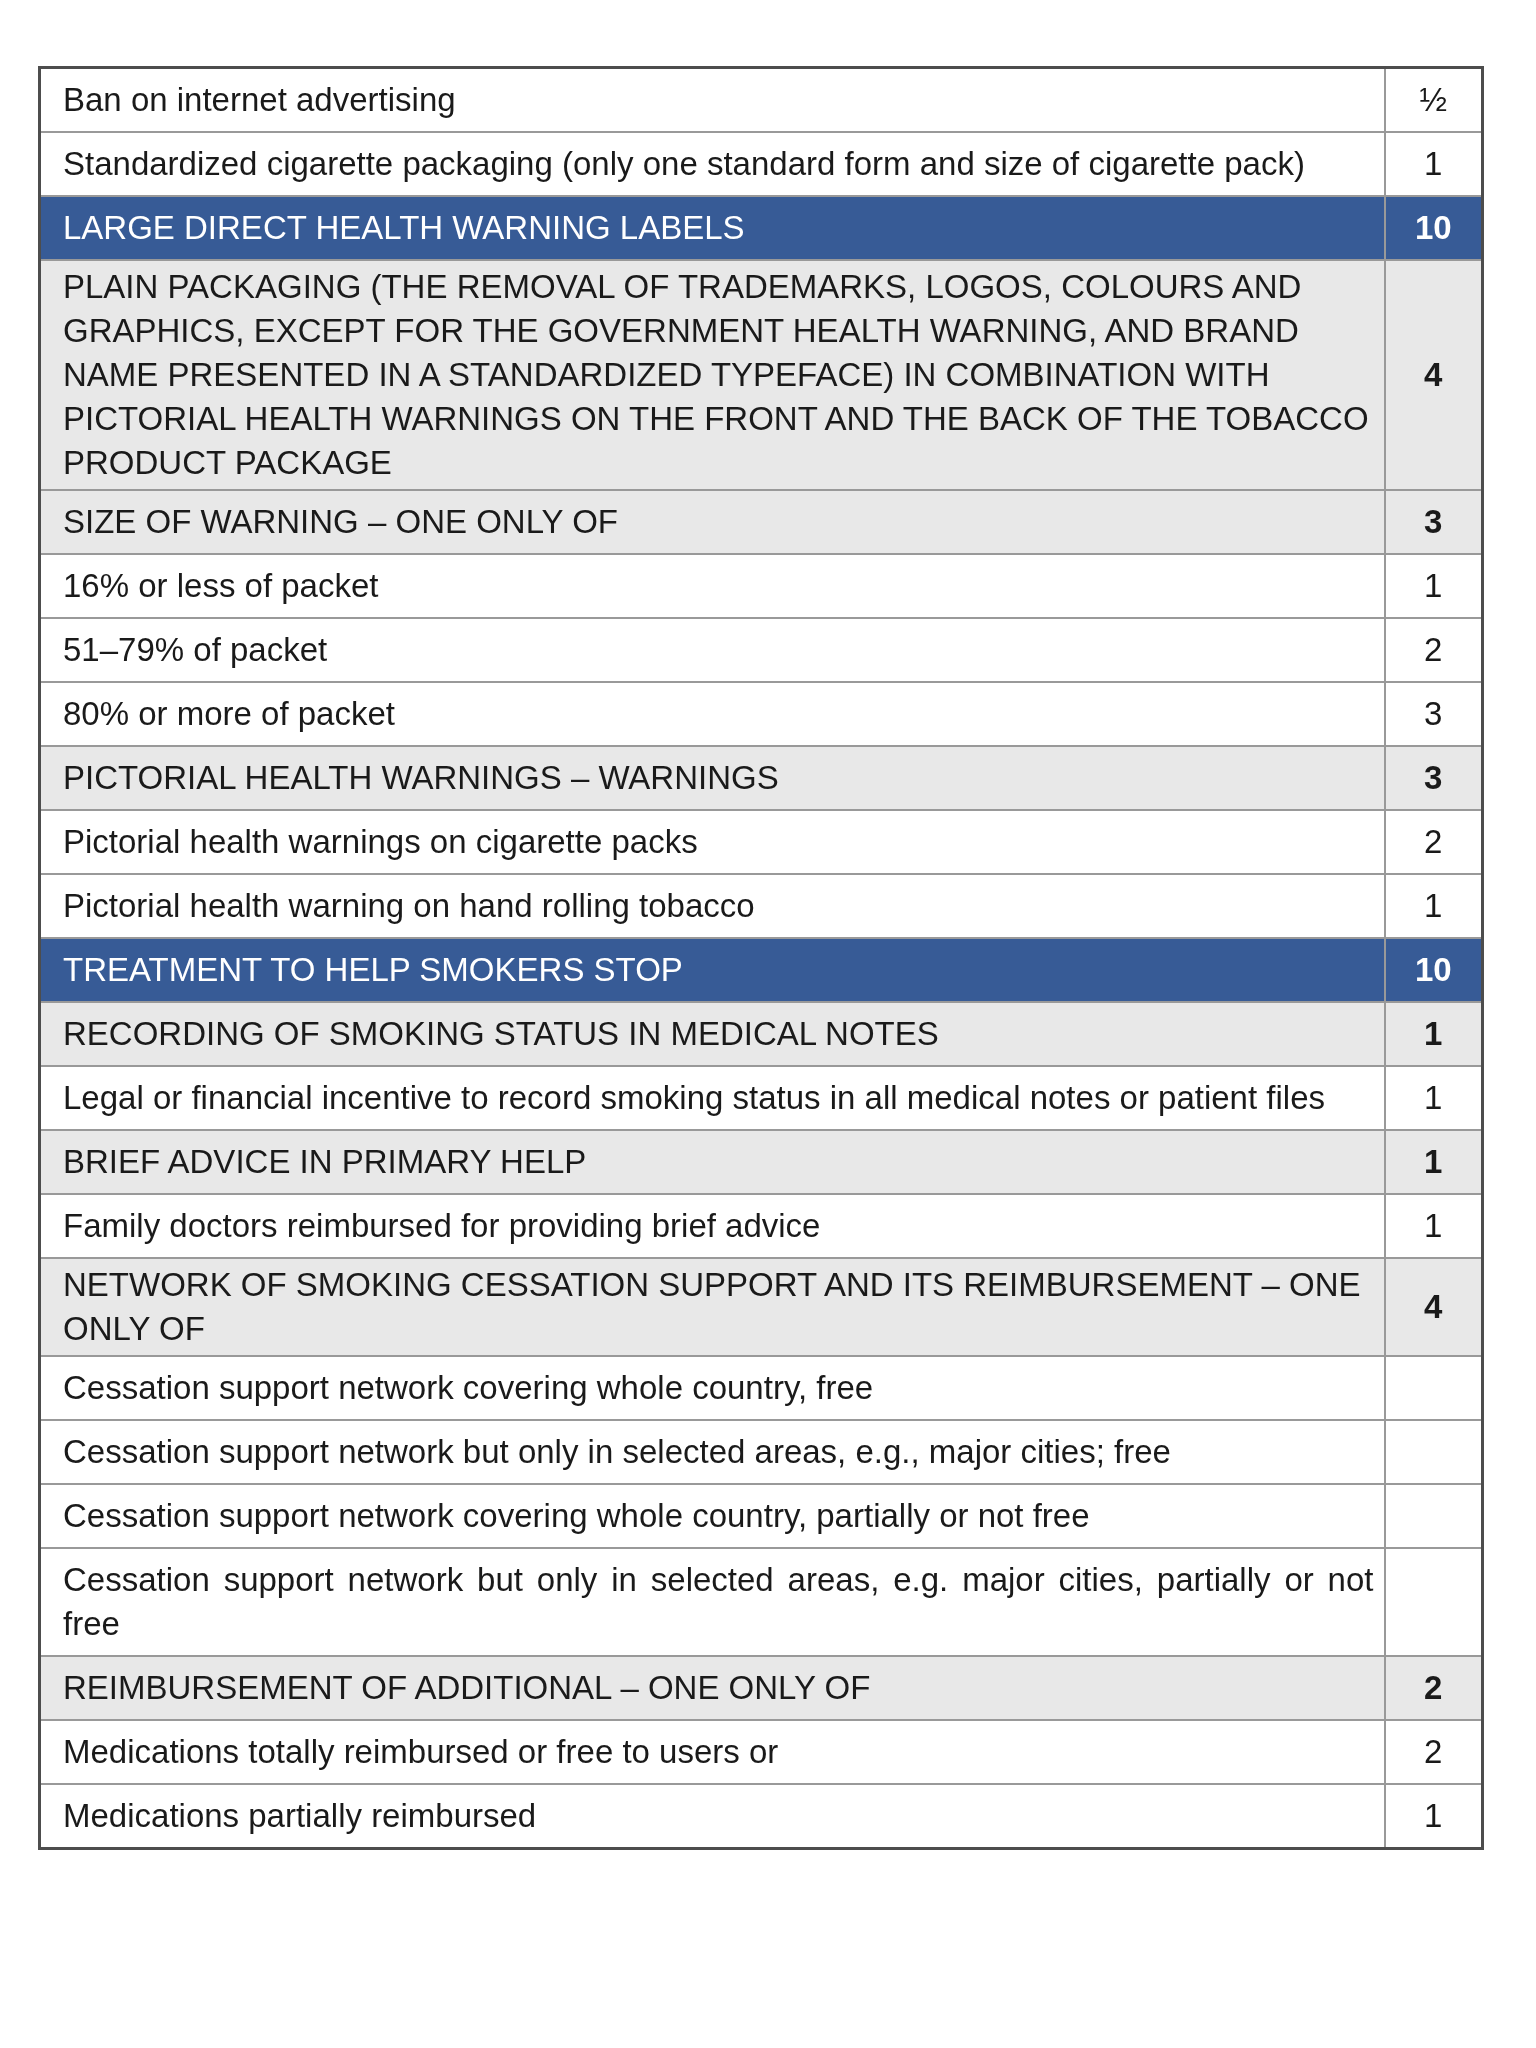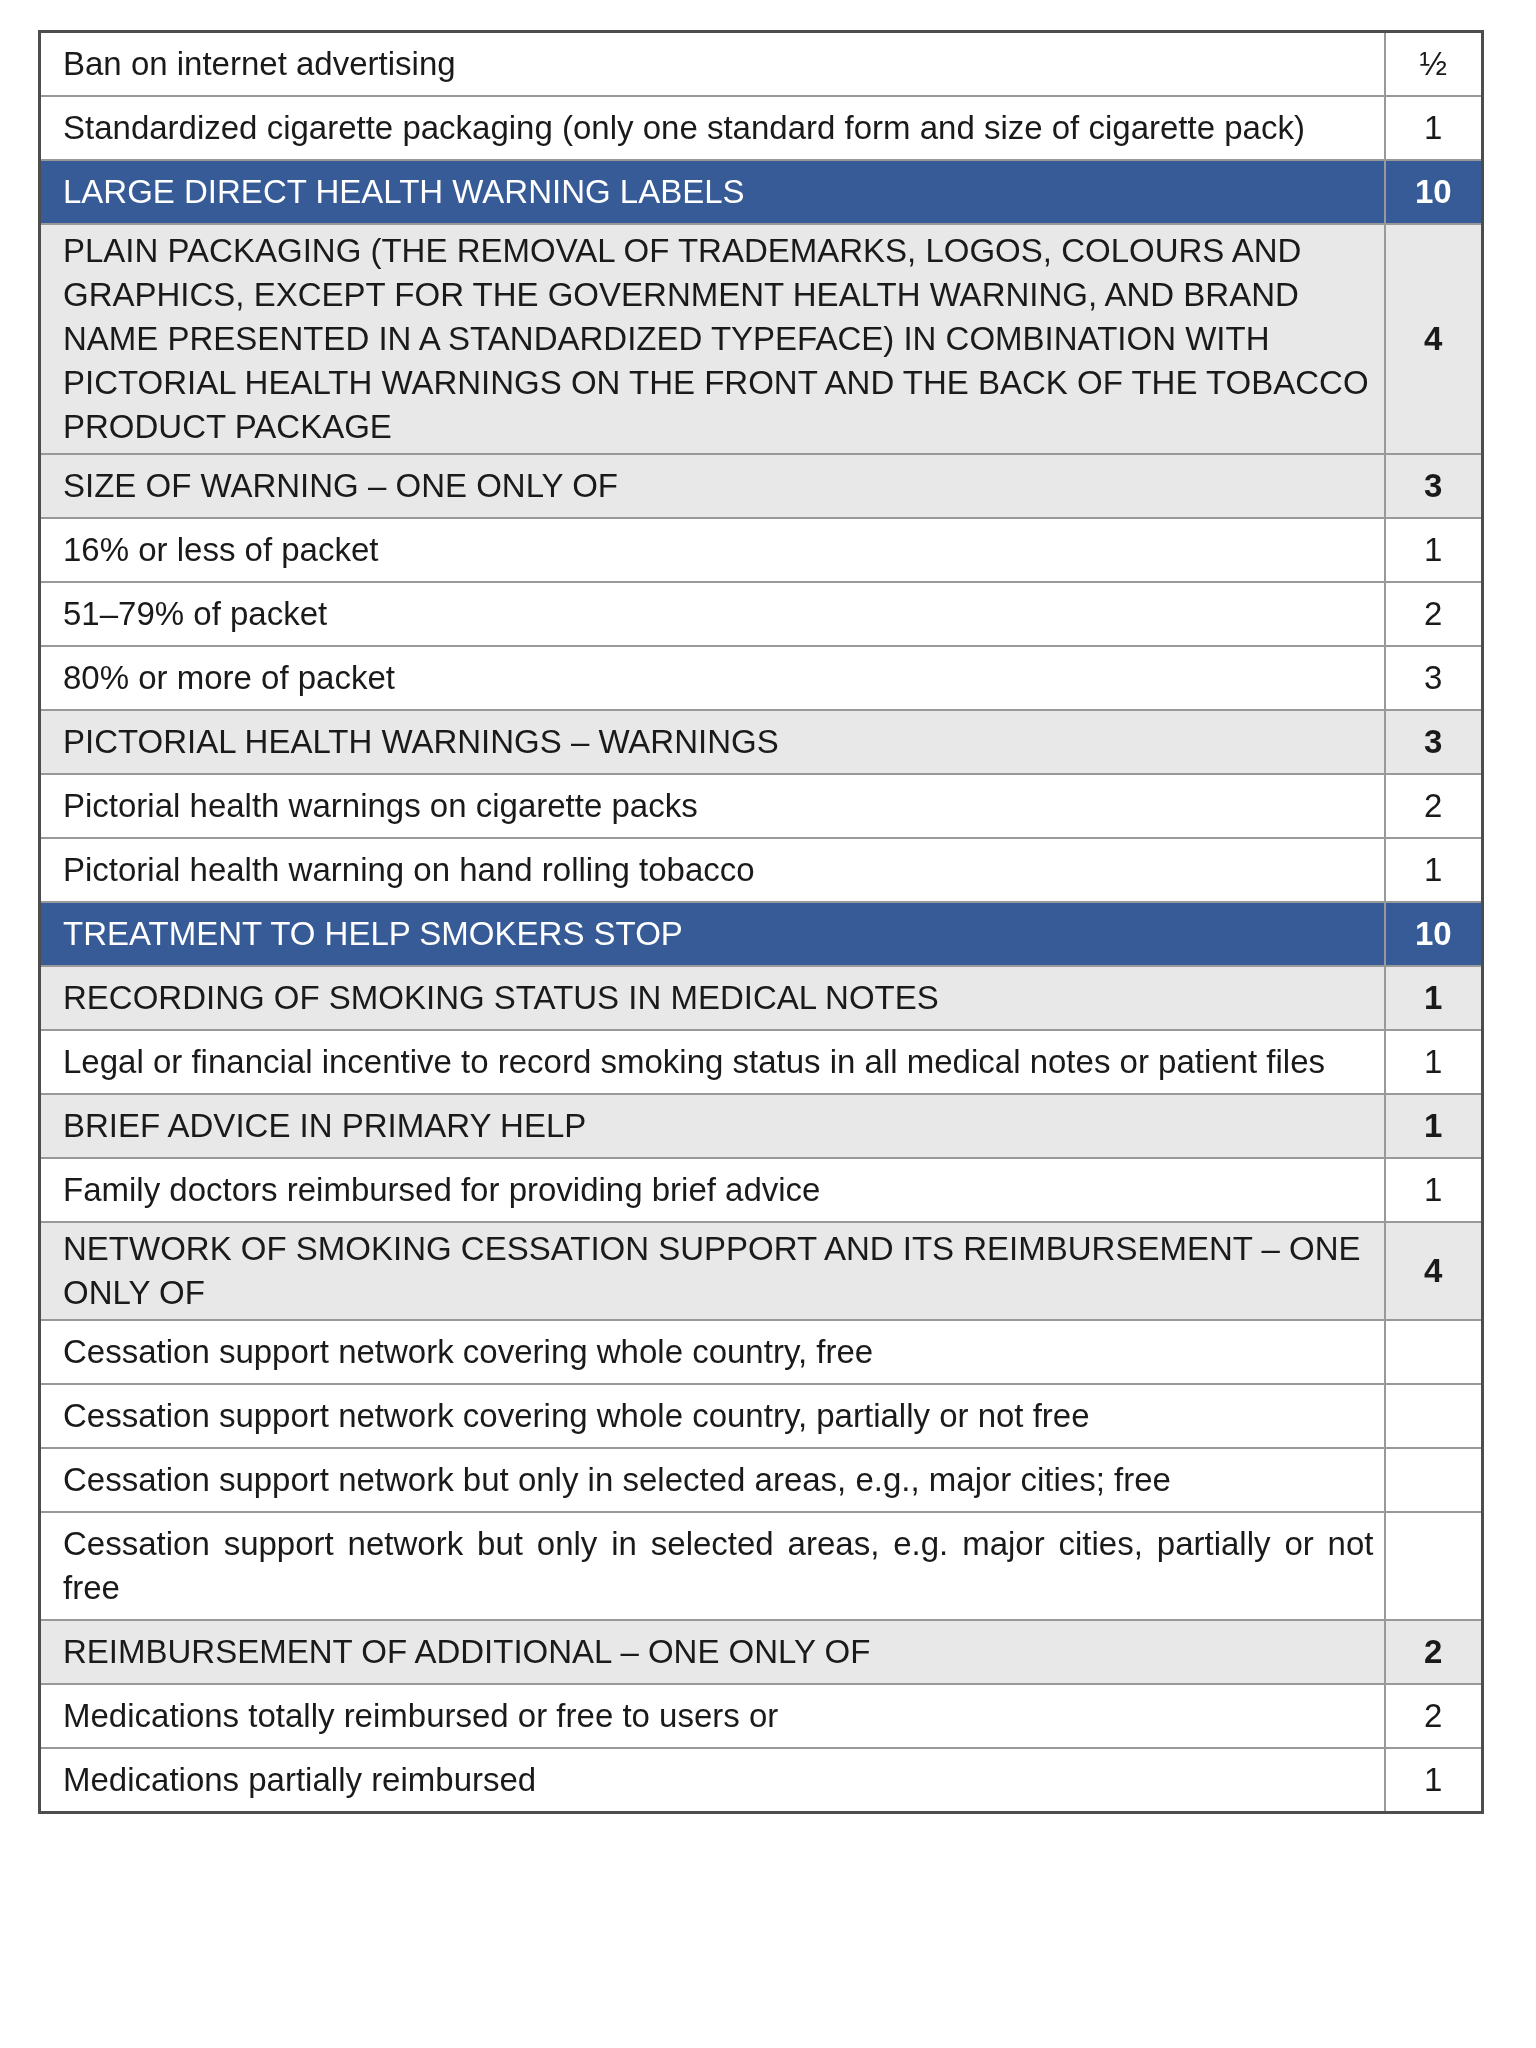--- a/index.html
+++ b/index.html
@@ -20,20 +20,21 @@
     font-family:"Liberation Sans", sans-serif;
   }
   .page{padding:30px 0 0 38px;}
   table.score-table{
     border-collapse:collapse;
     table-layout:fixed;
     width:1443px;
     border:3px solid var(--border-outer);
     font-size:33px;
     line-height:44px;
+    margin-top:36px;
   }
   col.col-label{width:1345px;}
   col.col-points{width:98px;}
   td{
     border:2px solid var(--border-inner);
     vertical-align:middle;
     overflow:hidden;
   }
   .label-cell{padding:9px 10px 9px 22px;}
   .points-cell{text-align:center;padding:9px 4px;}
@@ -160,25 +161,25 @@
     <td class="label-cell"><span>NETWORK OF SMOKING CESSATION SUPPORT AND ITS REIMBURSEMENT – </span><span class="b">ONE ONLY</span><span> OF</span></td>
     <td class="points-cell">
             <div class="pt">4</div>
           </td>
   </tr>
         <tr class="item">
     <td class="label-cell"><span>Cessation support network covering whole country, free</span></td>
     <td class="points-cell"></td>
   </tr>
         <tr class="item">
+    <td class="label-cell"><span>Cessation support network but only in selected areas, e.g., major cities; free</span></td>
+    <td class="points-cell"></td>
+  </tr>
+        <tr class="item">
     <td class="label-cell"><span>Cessation support network covering whole country, partially or not free</span></td>
-    <td class="points-cell"></td>
-  </tr>
-        <tr class="item">
-    <td class="label-cell"><span>Cessation support network but only in selected areas, e.g., major cities; free</span></td>
     <td class="points-cell"></td>
   </tr>
         <tr class="item">
     <td class="label-cell justify"><span>Cessation support network but only in selected areas, e.g. major cities, partially or not free</span></td>
     <td class="points-cell"></td>
   </tr>
         <tr class="subheader">
     <td class="label-cell"><span>REIMBURSEMENT OF ADDITIONAL – </span><span class="b">ONE ONLY</span><span> OF</span></td>
     <td class="points-cell">
             <div class="pt">2</div>

